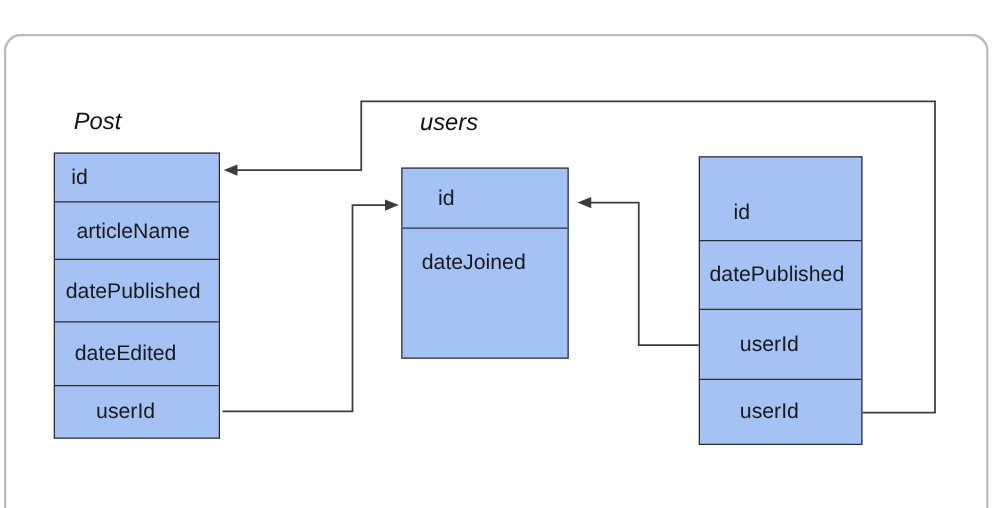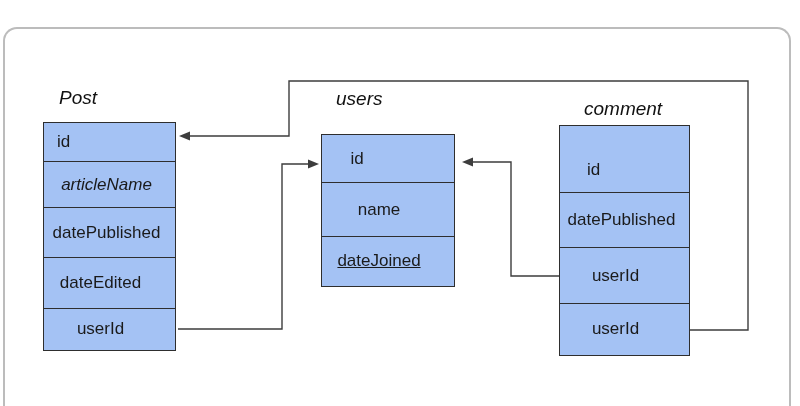--- a/index.html
+++ b/index.html
@@ -52,21 +52,21 @@
     font-size: 17px;
     color: #1a1a1a;
     overflow: visible;
     white-space: nowrap;
   }
   .row:last-child { border-bottom: none; }
   .row .lbl { transform: translateX(-9px); }
 
   
   .t-post .row:nth-child(1) { height: 39px; }
-  .t-post .row:nth-child(2) { height: 46px; font-style: italic; }
+  .t-post .row:nth-child(2) { height: 46px; }
   .t-post .row:nth-child(3) { height: 50px; }
   .t-post .row:nth-child(4) { height: 51px; }
   .t-post .row:nth-child(5) { height: 40px; }
   .t-users .row:nth-child(1) { height: 48px; }
   .t-users .row:nth-child(2) { height: 54px; }
   .t-users .row:nth-child(3) { height: 48px; text-decoration: underline; }
   .t-comment .row:nth-child(1) { height: 67px; padding-top: 22px; }
   .t-comment .row:nth-child(2) { height: 55px; }
   .t-comment .row:nth-child(3) { height: 56px; }
   .t-comment .row:nth-child(4) { height: 50px; }
@@ -94,21 +94,20 @@
   .wires polygon { fill: var(--connector, #3d3d3d); stroke: none; }
 </style>
 </head>
 <body>
 
 <div class="frame">
   <div class="card"></div>
 
   <div class="tbl-title title-post">Post</div>
   <div class="tbl-title title-users">users</div>
-  <div class="tbl-title title-comment">comment</div>
 
   <div class="tbl t-post">
     <div class="row">
         <span class="lbl">id</span>
       </div>
     <div class="row">
         <span class="lbl">articleName</span>
       </div>
     <div class="row">
         <span class="lbl">datePublished</span>
@@ -117,23 +116,20 @@
         <span class="lbl">dateEdited</span>
       </div>
     <div class="row">
         <span class="lbl">userId</span>
       </div>
   </div>
 
   <div class="tbl t-users">
     <div class="row">
         <span class="lbl">id</span>
-      </div>
-    <div class="row">
-        <span class="lbl">name</span>
       </div>
     <div class="row">
         <span class="lbl">dateJoined</span>
       </div>
   </div>
 
   <div class="tbl t-comment">
     <div class="row">
         <span class="lbl">id</span>
       </div>

